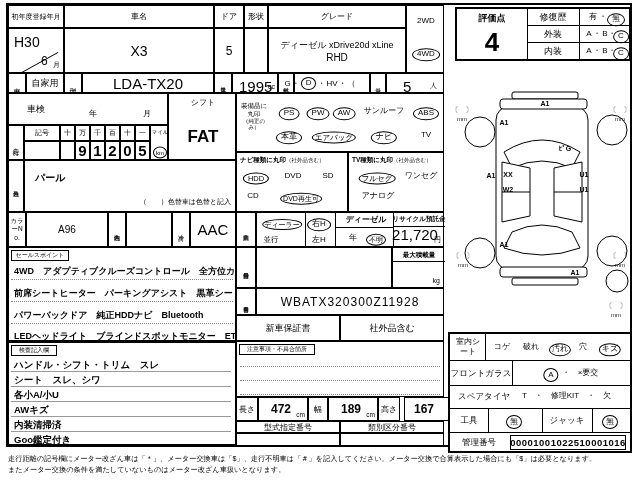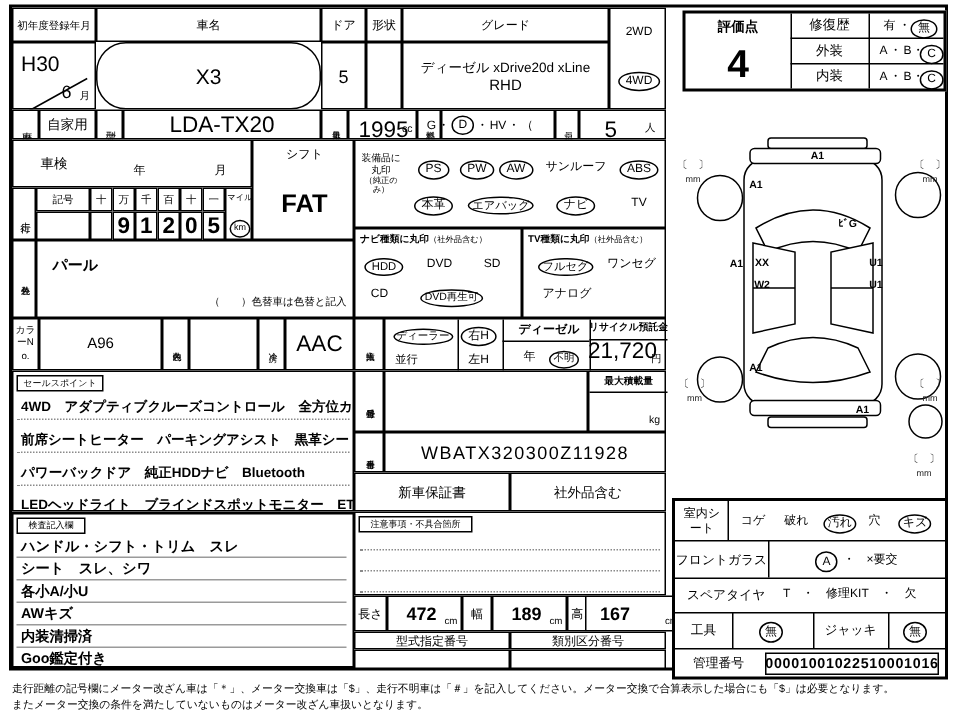--- a/index.html
+++ b/index.html
@@ -34,21 +34,21 @@
     </div>
   <div class="cell" style="left:8px;top:28px;width:56px;height:45px;">
     <span class="txt f14" style="left:5px;top:6px;">H30</span>
     <div class="txt" style="left:6px;top:34px;width:46px;border-top:1px solid #000;transform:rotate(-29deg);"></div>
     <span class="txt f12" style="left:32px;top:26px;">6</span>
     <span class="txt f7" style="left:44px;top:32px;">月</span>
   </div>
   <div class="cell flx f8" style="left:64px;top:5px;width:150px;height:23px;">
       <span>車名</span>
     </div>
-  <div class="cell flx f14" style="left:64px;top:28px;width:150px;height:45px;border-radius:20px;">
+  <div class="cell flx f14" style="left:64px;top:28px;width:150px;height:45px;">
       <span>X3</span>
     </div>
   <div class="cell flx f8" style="left:214px;top:5px;width:30px;height:23px;">
       <span>ドア</span>
     </div>
   <div class="cell flx f12" style="left:214px;top:28px;width:30px;height:45px;">
       <span>5</span>
     </div>
   <div class="cell flx f8" style="left:244px;top:5px;width:24px;height:23px;">
       <span>形状</span>
@@ -309,21 +309,21 @@
   <div class="cell flx f8" style="left:308px;top:397px;width:20px;height:24px;">
       <span>幅</span>
     </div>
   <div class="cell" style="left:328px;top:397px;width:50px;height:24px;">
     <span class="txt ctr f12 b" style="left:22px;top:11px;">189</span>
     <span class="txt" style="right:2px;bottom:2px;font-size:6.5px;">cm</span>
   </div>
   <div class="cell flx f8" style="left:378px;top:397px;width:22px;height:24px;">
       <span>高さ</span>
     </div>
-  <div class="cell" style="left:390px;top:397px;width:65px;height:24px;">
+  <div class="cell" style="left:404px;top:397px;width:65px;height:24px;">
     <span class="txt ctr f12 b" style="left:19px;top:11px;">167</span>
     <span class="txt" style="right:2px;bottom:2px;font-size:6.5px;">cm</span>
   </div>
   <div class="cell flx f8" style="left:340px;top:421px;width:104px;height:12px;">
       <span>類別区分番号</span>
     </div>
   <div class="cell flx f8" style="left:236px;top:421px;width:104px;height:12px;">
       <span>型式指定番号</span>
     </div>
   <div class="cell" style="left:236px;top:433px;width:104px;height:13px;"></div>

